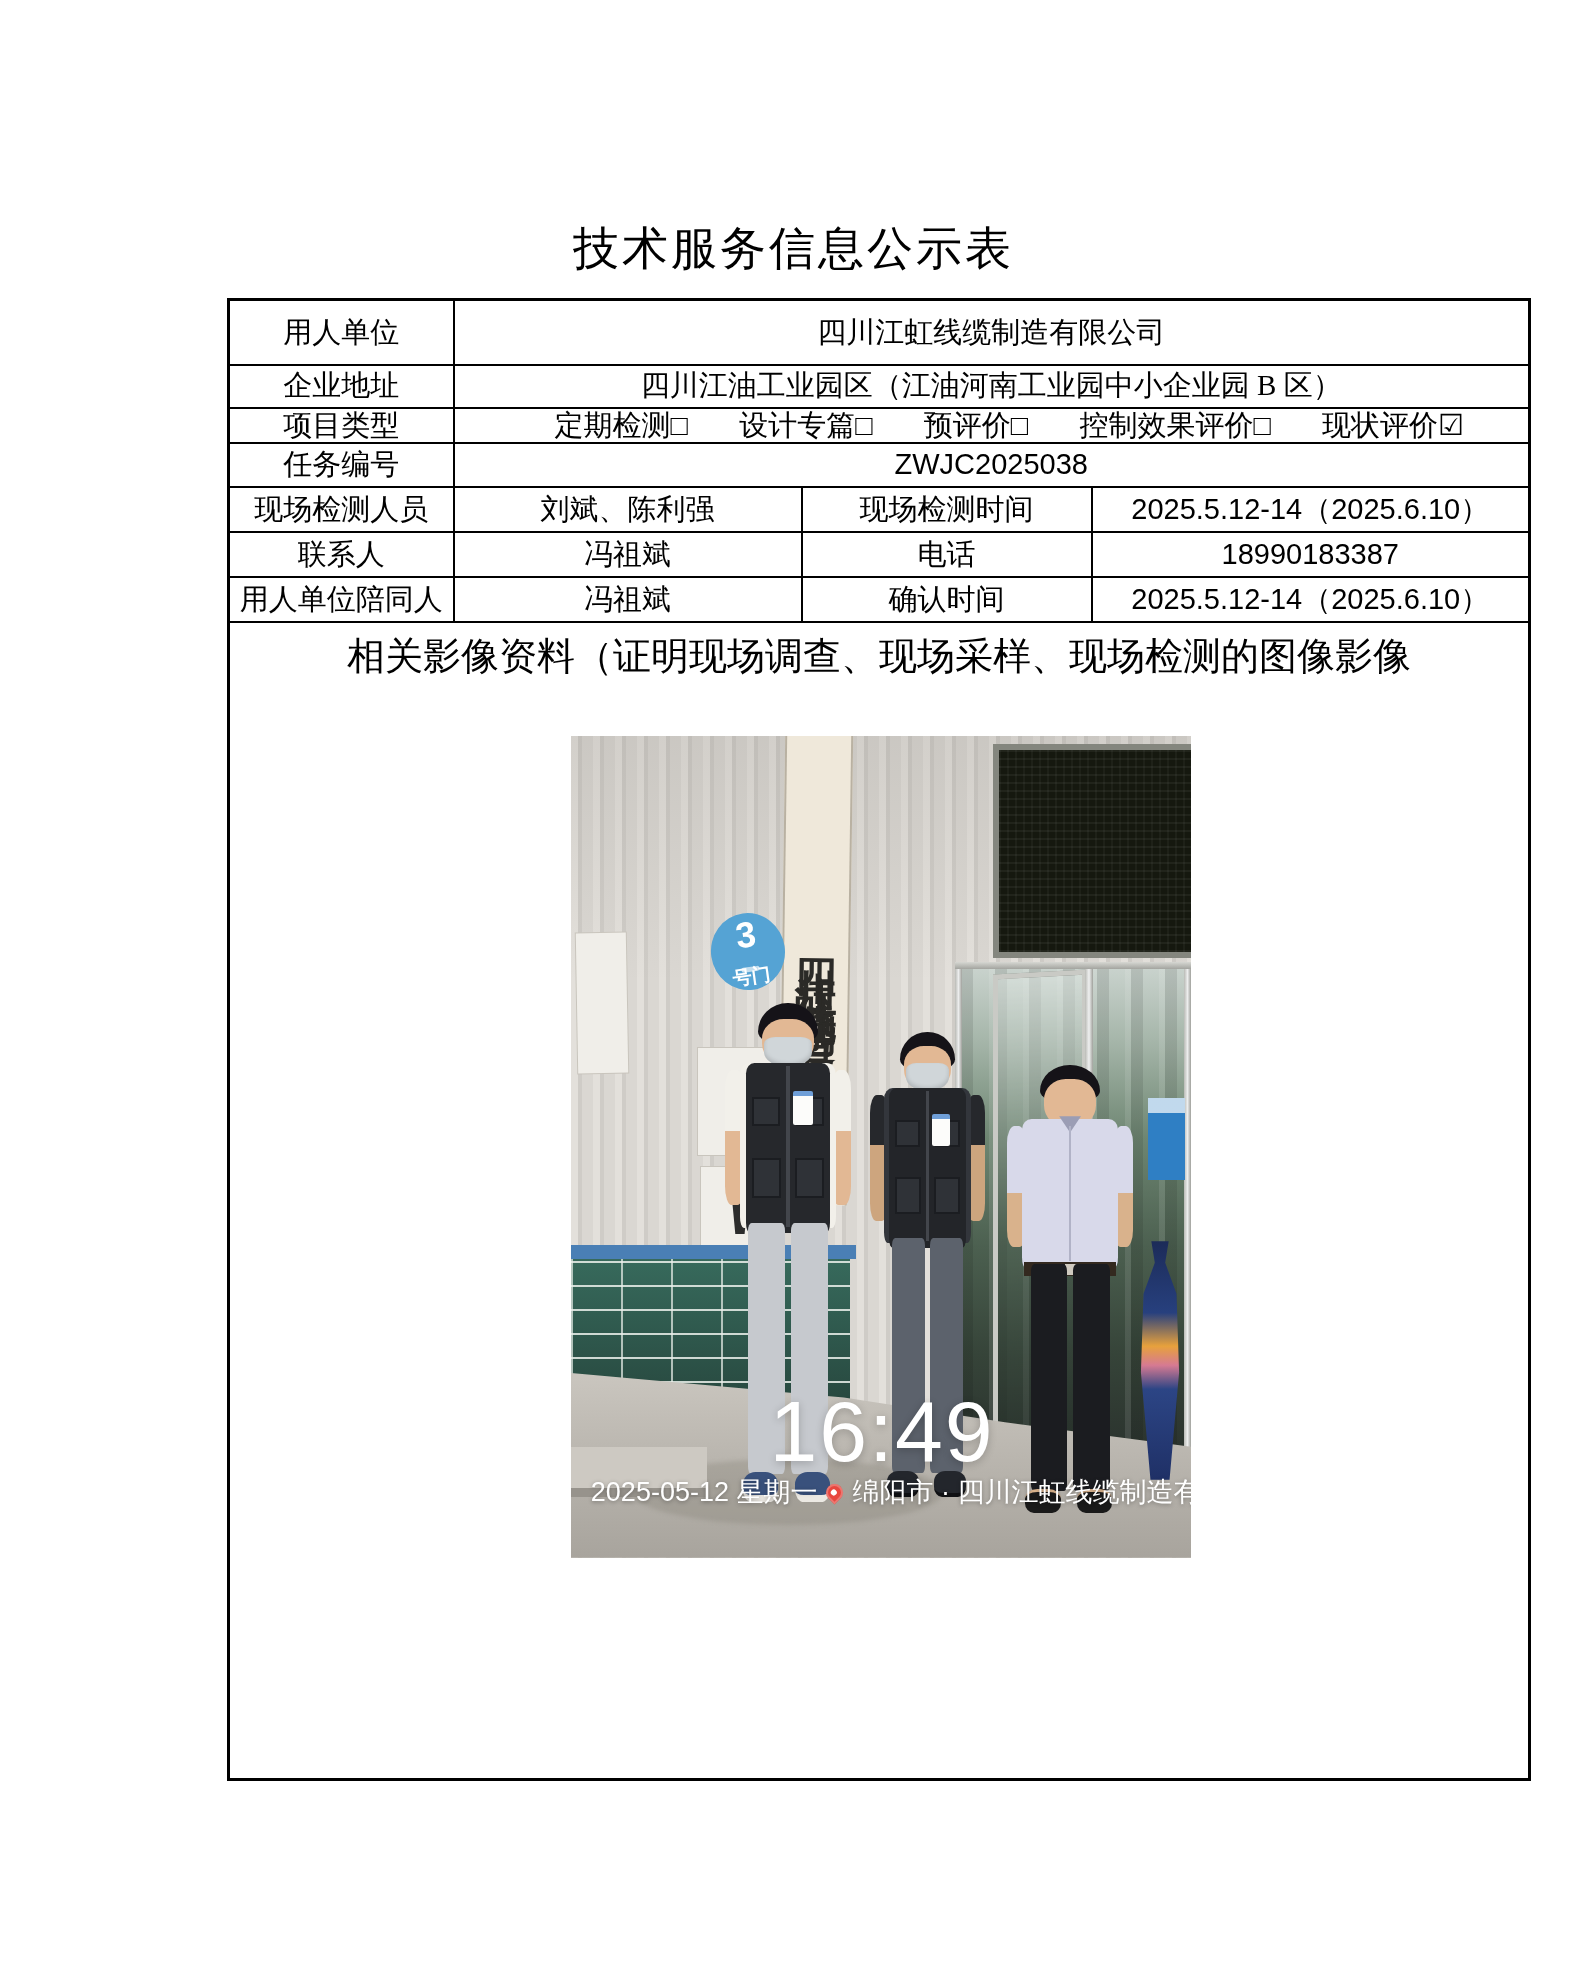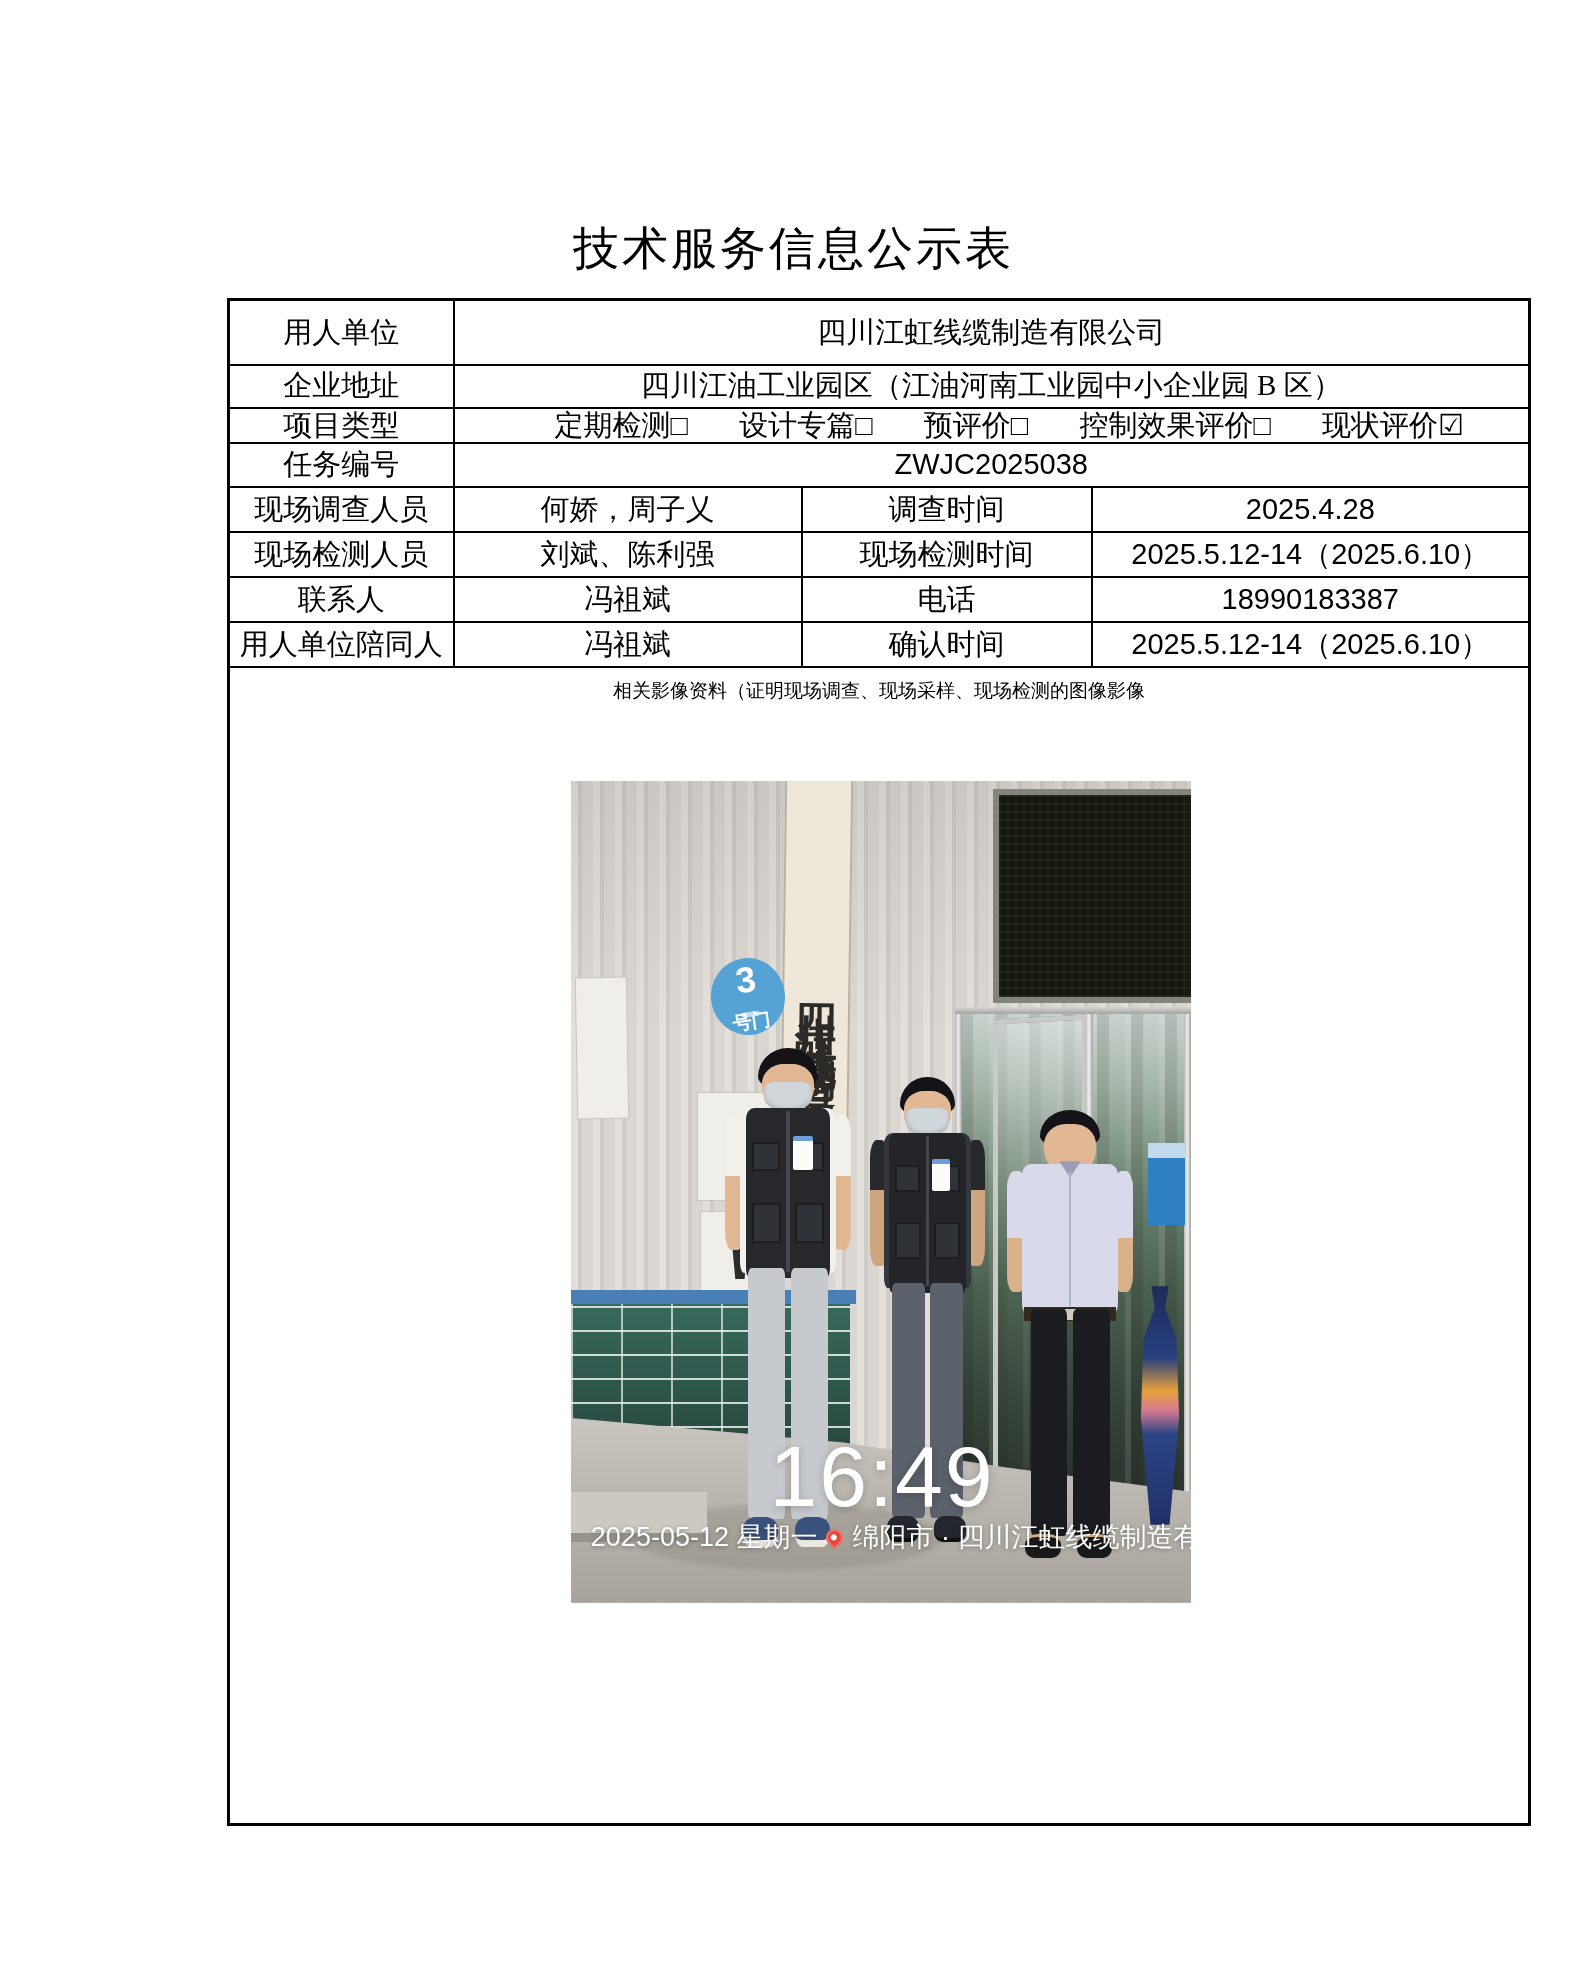--- a/index.html
+++ b/index.html
@@ -17,21 +17,21 @@
              font-size:29px;line-height:1.15;padding:0;overflow:hidden;}
   tr.r1{height:65px;} tr.r2{height:43px;} tr.r3{height:26px;} tr.r4{height:44px;}
   tr.r5,tr.r6,tr.r7,tr.r8{height:45px;}
   tr.r9{height:1157px;}
   .num{font-family:Liberation Sans, sans-serif;font-size:27px;}
   .options-wrap{display:flex;justify-content:space-between;padding:0 64px 0 100px;}
   .opt{white-space:nowrap;}
 
   .media-cell{vertical-align:top;}
   .media-inner{position:relative;width:100%;height:1155px;}
-  .media-caption{padding-top:12px;font-size:19px;text-align:center;}
+  .media-caption{padding-top:12px;font-size:38px;text-align:center;}
 
   
   .photo{position:absolute;left:341px;top:113px;width:620px;height:822px;overflow:hidden;
          background:#dcd9d4;}
   .photo *{position:absolute;}
 
   .wall{left:0;top:0;width:100%;height:100%;z-index:0;
         background:repeating-linear-gradient(90deg,#e3e0db 0 7px,#cfccc7 7px 11px,#dad7d2 11px 22px);}
   .wall-shade{left:0;top:0;width:100%;height:30%;z-index:0;
         background:linear-gradient(180deg,rgba(110,106,100,.14),rgba(0,0,0,0));}
@@ -180,26 +180,20 @@
             <span class="opt">预评价□</span>
             <span class="opt">控制效果评价□</span>
             <span class="opt">现状评价☑</span>
           </div>
         </td>
       </tr>
       <tr class="r4">
         <td>任务编号</td>
         <td colspan="3" class="num">ZWJC2025038</td>
       </tr>
-      <tr class="r5">
-        <td>现场调查人员</td>
-        <td>何娇，周子乂</td>
-        <td>调查时间</td>
-        <td class="num">2025.4.28</td>
-      </tr>
       <tr class="r6">
         <td>现场检测人员</td>
         <td>刘斌、陈利强</td>
         <td>现场检测时间</td>
         <td class="num">2025.5.12-14（2025.6.10）</td>
       </tr>
       <tr class="r7">
         <td>联系人</td>
         <td>冯祖斌</td>
         <td>电话</td>

